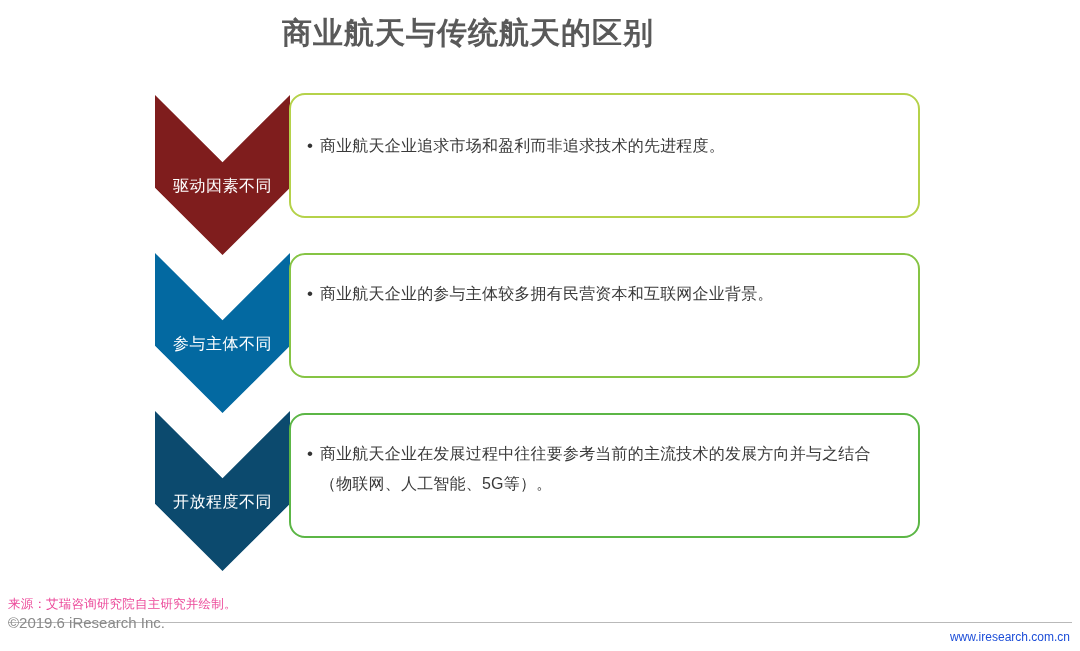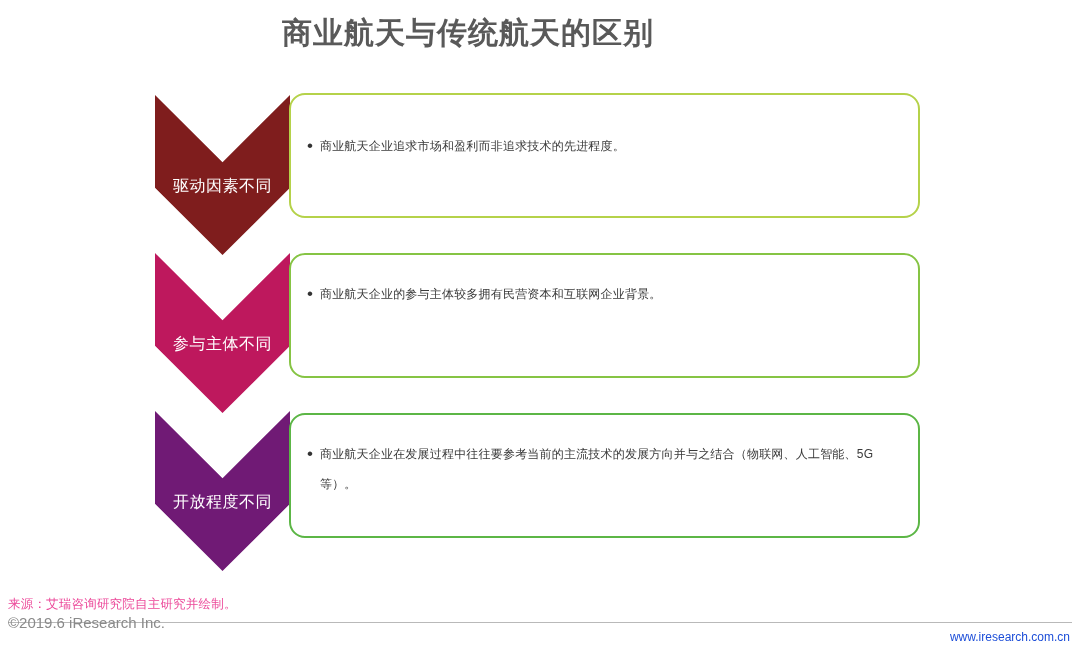--- a/index.html
+++ b/index.html
@@ -83,21 +83,21 @@
   }
   .bullet-dot {
     color: #333333;
     font-size: 17px;
     line-height: 30px;
     margin-right: 7px;
     flex: 0 0 auto;
   }
   .bullet-text {
     color: #3a3a3a;
-    font-size: 12px;
+    font-size: 16px;
     line-height: 30px;
     letter-spacing: 0.2px;
   }
   .box-1 .bullet-row { margin-top: 22px; }
   .box-2 .bullet-row { margin-top: 10px; }
   .box-3 .bullet-row { margin-top: 10px; }
 
   
   .source-note {
     position: absolute;
@@ -140,31 +140,31 @@
   <div class="chevron chev-1" style="background: #7f1d1d;">
     <span class="chevron-label">驱动因素不同</span>
   </div>
   <div class="content-box box-1" style="border-color: rgb(181, 210, 74);">
     <div class="bullet-row">
       <span class="bullet-dot">•</span>
       <span class="bullet-text">商业航天企业追求市场和盈利而非追求技术的先进程度。</span>
     </div>
   </div>
 
-  <div class="chevron chev-2" style="background: #be185d;">
+  <div class="chevron chev-2" style="background: #0369a1;">
     <span class="chevron-label">参与主体不同</span>
   </div>
   <div class="content-box box-2" style="border-color: rgb(134, 196, 68);">
     <div class="bullet-row">
       <span class="bullet-dot">•</span>
       <span class="bullet-text">商业航天企业的参与主体较多拥有民营资本和互联网企业背景。</span>
     </div>
   </div>
 
-  <div class="chevron chev-3" style="background: #701a75;">
+  <div class="chevron chev-3" style="background: #0c4a6e;">
     <span class="chevron-label">开放程度不同</span>
   </div>
   <div class="content-box box-3" style="border-color: rgb(92, 182, 70);">
     <div class="bullet-row">
       <span class="bullet-dot">•</span>
       <span class="bullet-text">商业航天企业在发展过程中往往要参考当前的主流技术的发展方向并与之结合（物联网、人工智能、5G等）。</span>
     </div>
   </div>
 
 </div>

